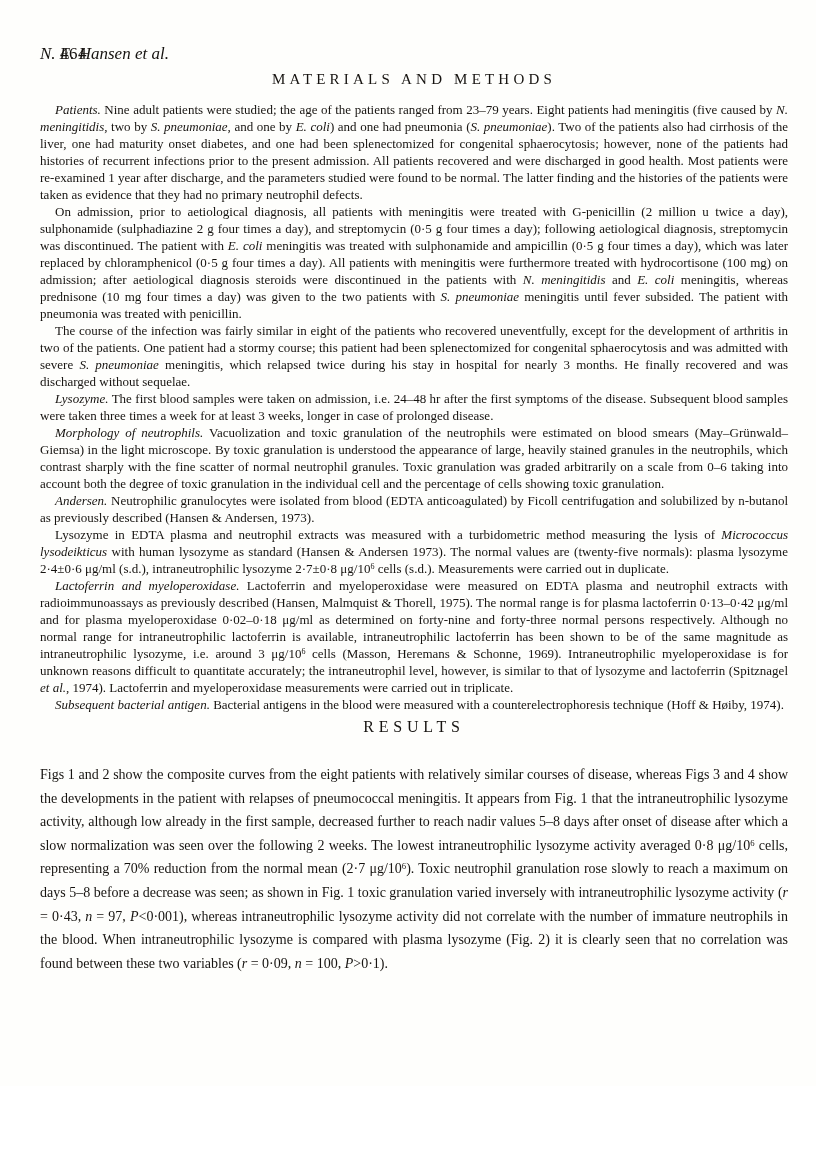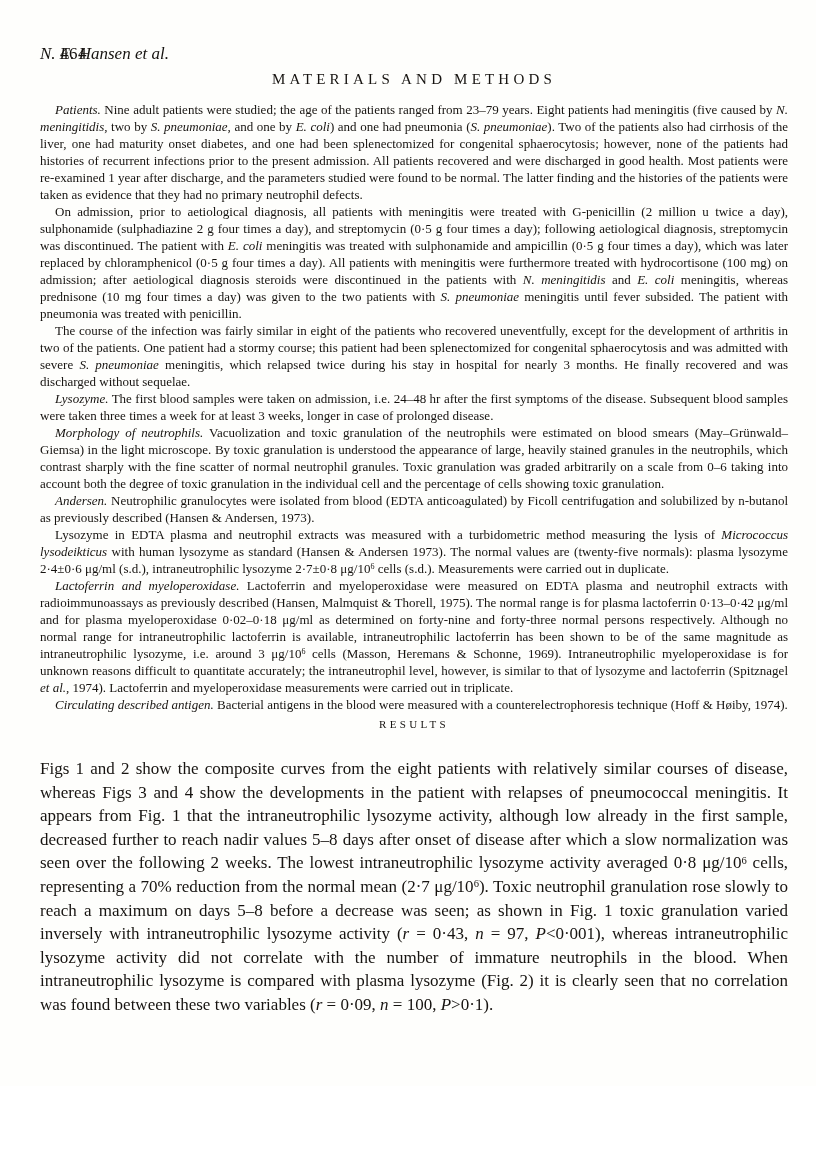--- a/index.html
+++ b/index.html
@@ -37,37 +37,37 @@
   }
   
   .heading {
     text-align: center;
     font-weight: normal;
     font-size: 15px;
     letter-spacing: 0.28em;
     margin: 5px 0 0 0;
   }
   .heading.results {
-    font-size: 11px;
+    font-size: 16px;
     letter-spacing: 0.3em;
   }
   
   .body-text p {
     margin: 0;
     text-align: justify;
   }
   .body-text p.indent { text-indent: 15px; }
   .mm-body {
     margin-top: 13px;
     font-size: 13px;
     line-height: 17px;
   }
   .res-body {
     margin-top: 27px;
-    font-size: 17px;
+    font-size: 14px;
     line-height: 23.6px;
   }
   .it { font-style: italic; }
   sup {
     font-size: 0.62em;
     line-height: 0;
     vertical-align: baseline;
     position: relative;
     top: -0.45em;
   }
@@ -86,21 +86,21 @@
     <h2 class="heading">MATERIALS AND METHODS</h2>
     <div class="body-text mm-body">
         <p class="indent"><span class="it">Patients.</span> Nine adult patients were studied; the age of the patients ranged from 23–79 years. Eight patients had meningitis (five caused by <span class="it">N. meningitidis</span>, two by <span class="it">S. pneumoniae</span>, and one by <span class="it">E. coli</span>) and one had pneumonia (<span class="it">S. pneumoniae</span>). Two of the patients also had cirrhosis of the liver, one had maturity onset diabetes, and one had been splenectomized for congenital sphaerocytosis; however, none of the patients had histories of recurrent infections prior to the present admission. All patients recovered and were discharged in good health. Most patients were re-examined 1 year after discharge, and the parameters studied were found to be normal. The latter finding and the histories of the patients were taken as evidence that they had no primary neutrophil defects.</p>
         <p class="indent">On admission, prior to aetiological diagnosis, all patients with meningitis were treated with G-penicillin (2 million u twice a day), sulphonamide (sulphadiazine 2 g four times a day), and streptomycin (0·5 g four times a day); following aetiological diagnosis, streptomycin was discontinued. The patient with <span class="it">E. coli</span> meningitis was treated with sulphonamide and ampicillin (0·5 g four times a day), which was later replaced by chloramphenicol (0·5 g four times a day). All patients with meningitis were furthermore treated with hydrocortisone (100 mg) on admission; after aetiological diagnosis steroids were discontinued in the patients with <span class="it">N. meningitidis</span> and <span class="it">E. coli</span> meningitis, whereas prednisone (10 mg four times a day) was given to the two patients with <span class="it">S. pneumoniae</span> meningitis until fever subsided. The patient with pneumonia was treated with penicillin.</p>
         <p class="indent">The course of the infection was fairly similar in eight of the patients who recovered uneventfully, except for the development of arthritis in two of the patients. One patient had a stormy course; this patient had been splenectomized for congenital sphaerocytosis and was admitted with severe <span class="it">S. pneumoniae</span> meningitis, which relapsed twice during his stay in hospital for nearly 3 months. He finally recovered and was discharged without sequelae.</p>
         <p class="indent"><span class="it">Lysozyme.</span> The first blood samples were taken on admission, i.e. 24–48 hr after the first symptoms of the disease. Subsequent blood samples were taken three times a week for at least 3 weeks, longer in case of prolonged disease.</p>
         <p class="indent"><span class="it">Morphology of neutrophils.</span> Vacuolization and toxic granulation of the neutrophils were estimated on blood smears (May–Grünwald–Giemsa) in the light microscope. By toxic granulation is understood the appearance of large, heavily stained granules in the neutrophils, which contrast sharply with the fine scatter of normal neutrophil granules. Toxic granulation was graded arbitrarily on a scale from 0–6 taking into account both the degree of toxic granulation in the individual cell and the percentage of cells showing toxic granulation.</p>
         <p class="indent"><span class="it">Andersen.</span> Neutrophilic granulocytes were isolated from blood (EDTA anticoagulated) by Ficoll centrifugation and solubilized by n-butanol as previously described (Hansen &amp; Andersen, 1973).</p>
         <p class="indent">Lysozyme in EDTA plasma and neutrophil extracts was measured with a turbidometric method measuring the lysis of <span class="it">Micrococcus lysodeikticus</span> with human lysozyme as standard (Hansen &amp; Andersen 1973). The normal values are (twenty-five normals): plasma lysozyme 2·4±0·6 μg/ml (s.d.), intraneutrophilic lysozyme 2·7±0·8 μg/10<sup>6</sup> cells (s.d.). Measurements were carried out in duplicate.</p>
         <p class="indent"><span class="it">Lactoferrin and myeloperoxidase.</span> Lactoferrin and myeloperoxidase were measured on EDTA plasma and neutrophil extracts with radioimmunoassays as previously described (Hansen, Malmquist &amp; Thorell, 1975). The normal range is for plasma lactoferrin 0·13–0·42 μg/ml and for plasma myeloperoxidase 0·02–0·18 μg/ml as determined on forty-nine and forty-three normal persons respectively. Although no normal range for intraneutrophilic lactoferrin is available, intraneutrophilic lactoferrin has been shown to be of the same magnitude as intraneutrophilic lysozyme, i.e. around 3 μg/10<sup>6</sup> cells (Masson, Heremans &amp; Schonne, 1969). Intraneutrophilic myeloperoxidase is for unknown reasons difficult to quantitate accurately; the intraneutrophil level, however, is similar to that of lysozyme and lactoferrin (Spitznagel <span class="it">et al.</span>, 1974). Lactoferrin and myeloperoxidase measurements were carried out in triplicate.</p>
-        <p class="indent"><span class="it">Circulating described antigen.</span> Bacterial antigens in the blood were measured with a counterelectrophoresis technique (Hoff &amp; Høiby, 1974).</p>
+        <p class="indent"><span class="it">Subsequent bacterial antigen.</span> Bacterial antigens in the blood were measured with a counterelectrophoresis technique (Hoff &amp; Høiby, 1974).</p>
       </div>
   </section>
 
   <section>
     <h2 class="heading results">RESULTS</h2>
     <div class="body-text res-body">
         <p>Figs 1 and 2 show the composite curves from the eight patients with relatively similar courses of disease, whereas Figs 3 and 4 show the developments in the patient with relapses of pneumococcal meningitis. It appears from Fig. 1 that the intraneutrophilic lysozyme activity, although low already in the first sample, decreased further to reach nadir values 5–8 days after onset of disease after which a slow normalization was seen over the following 2 weeks. The lowest intraneutrophilic lysozyme activity averaged 0·8 μg/10<sup>6</sup> cells, representing a 70% reduction from the normal mean (2·7 μg/10<sup>6</sup>). Toxic neutrophil granulation rose slowly to reach a maximum on days 5–8 before a decrease was seen; as shown in Fig. 1 toxic granulation varied inversely with intraneutrophilic lysozyme activity (<span class="it">r</span> = 0·43, <span class="it">n</span> = 97, <span class="it">P</span>&lt;0·001), whereas intraneutrophilic lysozyme activity did not correlate with the number of immature neutrophils in the blood. When intraneutrophilic lysozyme is compared with plasma lysozyme (Fig. 2) it is clearly seen that no correlation was found between these two variables (<span class="it">r</span> = 0·09, <span class="it">n</span> = 100, <span class="it">P</span>&gt;0·1).</p>
       </div>
   </section>
 

